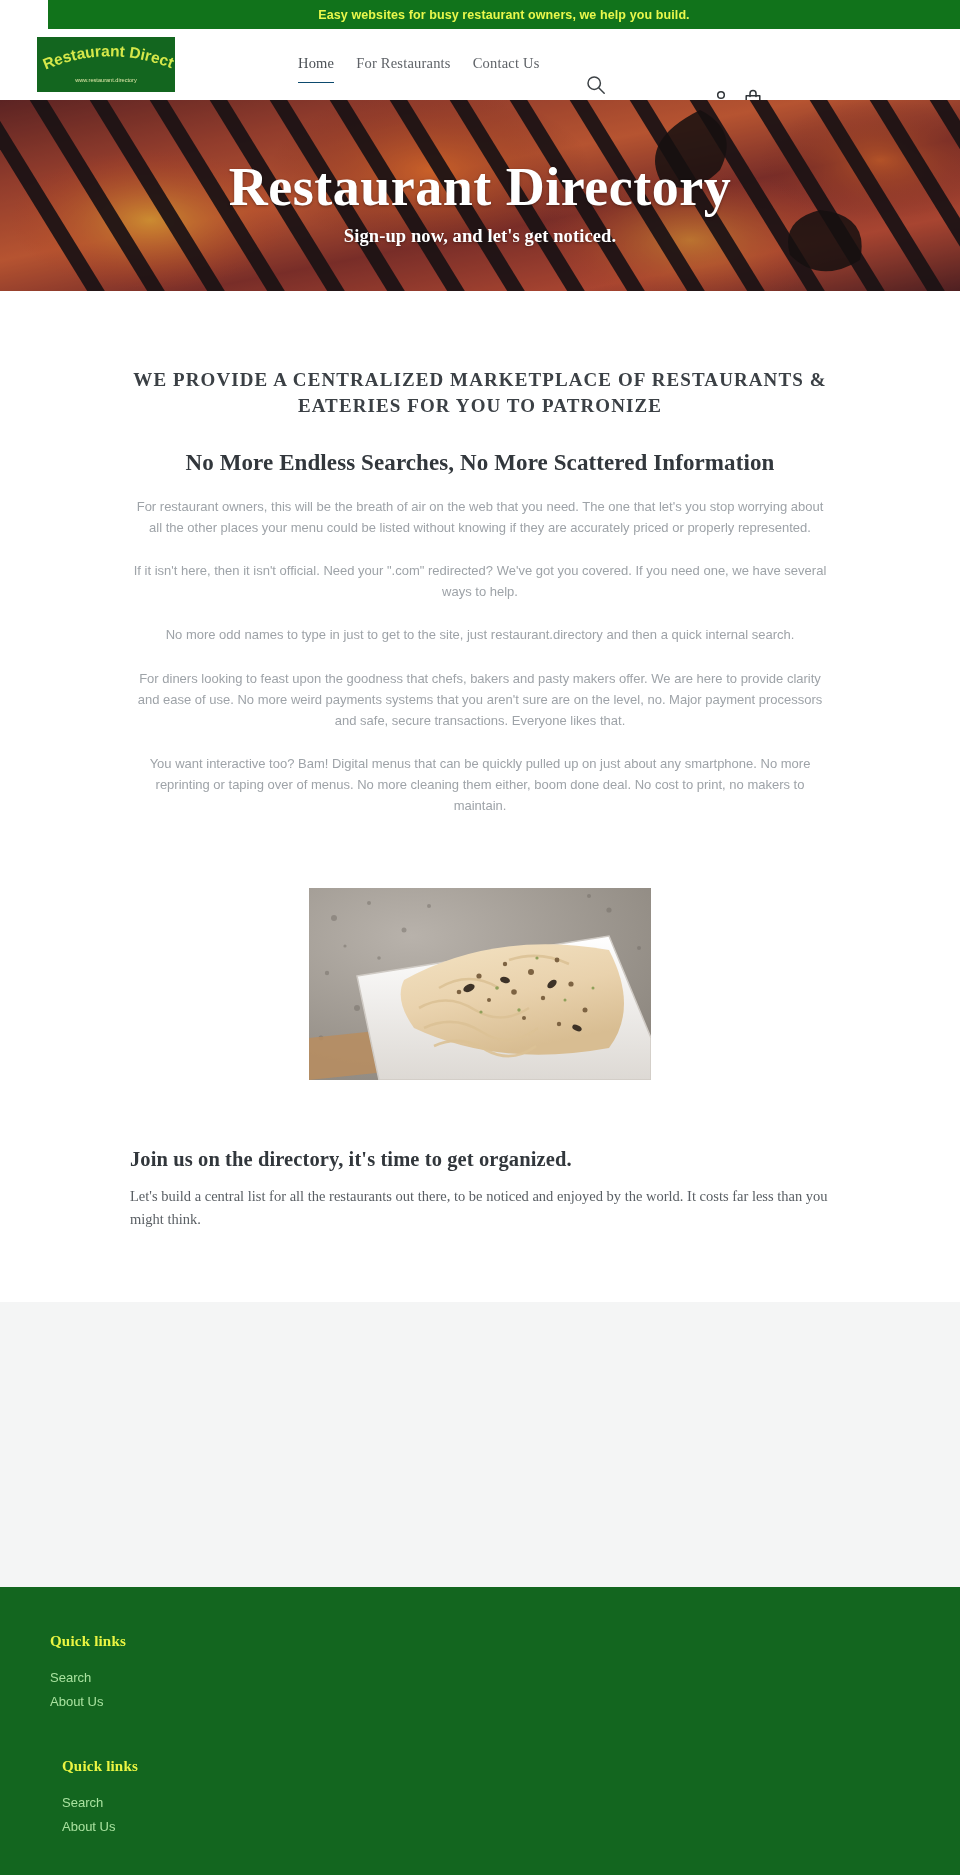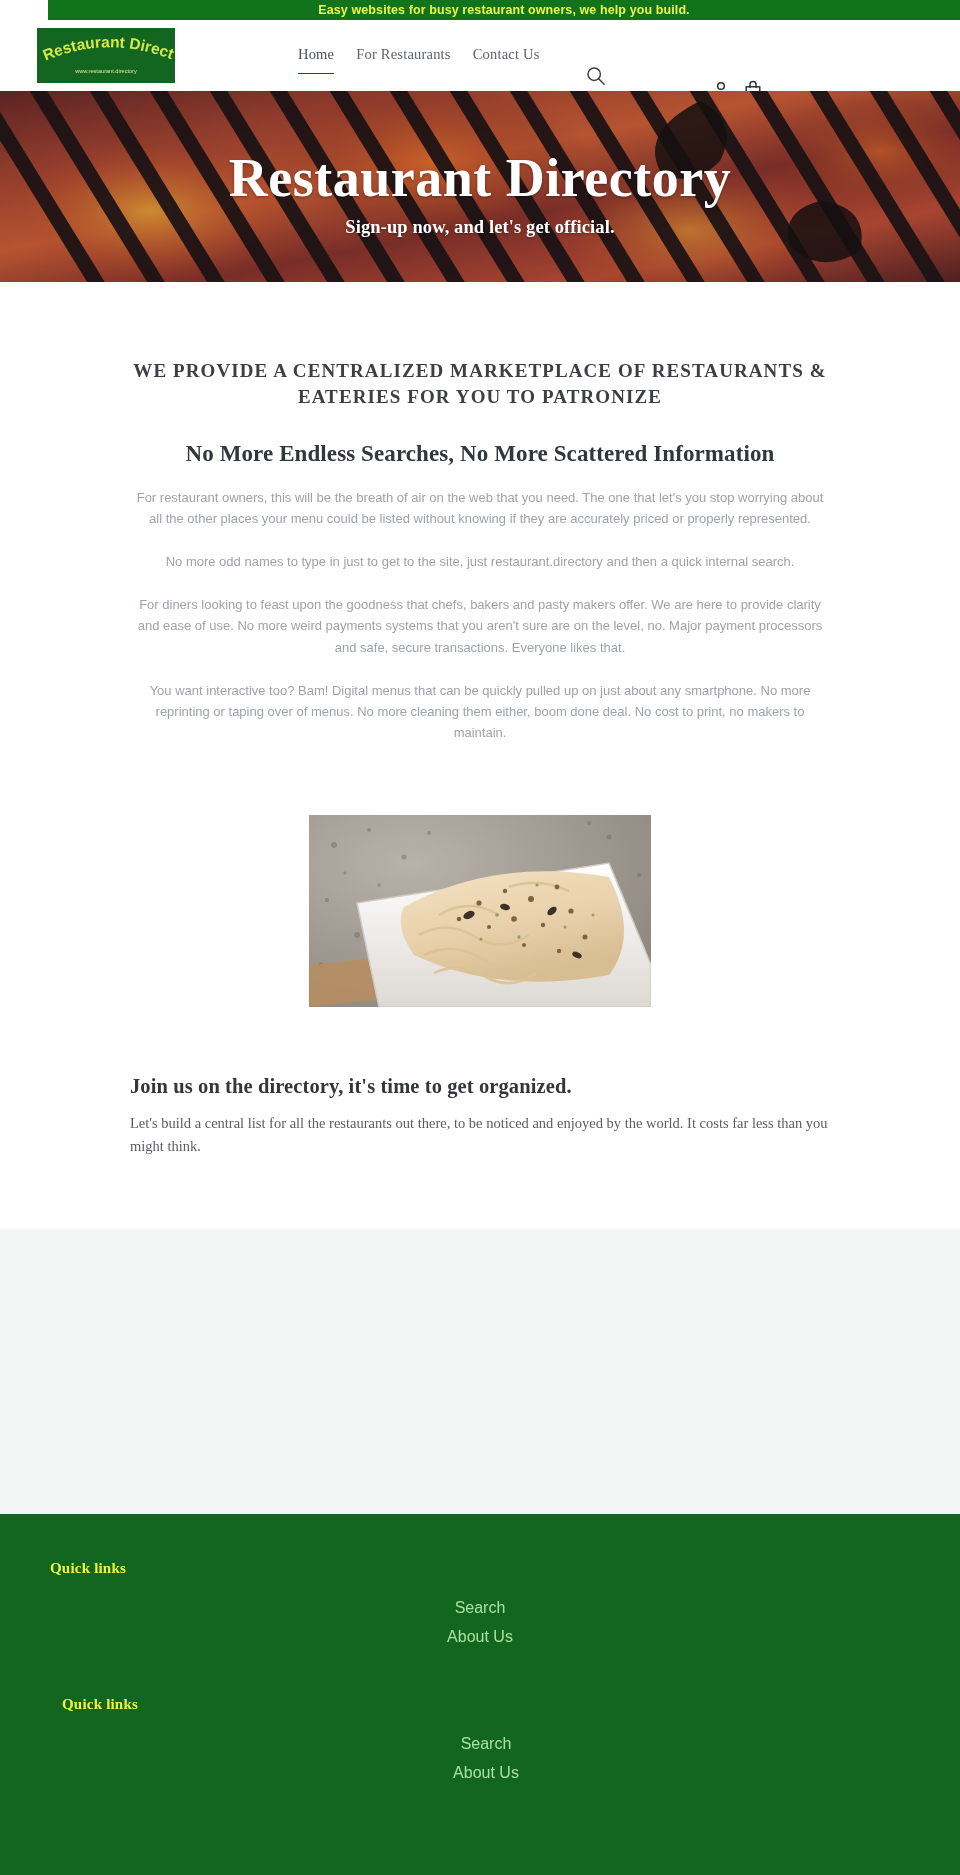--- a/index.html
+++ b/index.html
@@ -8,21 +8,21 @@
     width: 960px;
     background: #ffffff;
     font-family: "Liberation Sans", sans-serif;
     -webkit-font-smoothing: antialiased;
   }
   body { width: 960px; overflow-x: hidden; }
 
   
   .announcement {
     background: #11731b;
-    height: 20px;
+    height: 29px;
     display: flex;
     align-items: center;
     justify-content: center;
     margin-left: 48px;
   }
   .announcement-text {
     color: #e9f84c;
     font-size: 12.5px;
     font-weight: bold;
     letter-spacing: 0.1px;
@@ -229,25 +229,24 @@
     font-family: "Liberation Serif", serif;
     font-size: 15px;
     font-weight: bold;
     color: #eaf542;
     letter-spacing: 0.2px;
     margin-bottom: 16px;
   }
   .footer-link {
     display: block;
     font-family: "Liberation Sans", sans-serif;
-    font-size: 16px;
+    font-size: 13px;
     line-height: 1.85;
     color: #a9e29f;
     text-decoration: none;
-    text-align: center;
   }
 </style>
 </head>
 <body>
 
 <div class="announcement">
   <span class="announcement-text">Easy websites for busy restaurant owners, we help you build.</span>
 </div>
 
 <header class="site-header">
@@ -342,32 +341,33 @@
       </g>
       <g fill="#14100f" opacity="0.85">
         <path d="M700 10 q40 20 20 60 q-30 30 -60 10 q-20 -40 40 -70 z"></path>
         <path d="M820 110 q50 5 40 50 q-40 25 -70 -5 q-10 -35 30 -45 z"></path>
       </g>
       <rect width="960" height="191" fill="#1a0f10" opacity="0.22"></rect>
     </svg>
   </div>
   <div class="hero-inner">
     <h1 class="hero-title">Restaurant Directory</h1>
-    <p class="hero-sub">Sign-up now, and let's get official.</p>
+    <p class="hero-sub">Sign-up now, and let's get noticed.</p>
   </div>
 </section>
 
 <main class="rich-section">
 
   <h2 class="section-heading">WE PROVIDE A CENTRALIZED MARKETPLACE OF RESTAURANTS &amp; EATERIES FOR YOU TO PATRONIZE</h2>
 
   <h3 class="sub-heading">No More Endless Searches, No More Scattered Information</h3>
 
   <div class="narrow">
     <p class="body-copy">For restaurant owners, this will be the breath of air on the web that you need. The one that let's you stop worrying about all the other places your menu could be listed without knowing if they are accurately priced or properly represented.</p>
+    <p class="body-copy">If it isn't here, then it isn't official. Need your ".com" redirected? We've got you covered. If you need one, we have several ways to help.</p>
     <p class="body-copy">No more odd names to type in just to get to the site, just restaurant.directory and then a quick internal search.</p>
     <p class="body-copy">For diners looking to feast upon the goodness that chefs, bakers and pasty makers offer. We are here to provide clarity and ease of use. No more weird payments systems that you aren't sure are on the level, no. Major payment processors and safe, secure transactions. Everyone likes that.</p>
     <p class="body-copy">You want interactive too? Bam! Digital menus that can be quickly pulled up on just about any smartphone. No more reprinting or taping over of menus. No more cleaning them either, boom done deal. No cost to print, no makers to maintain.</p>
   </div>
 
   <div class="image-block">
     <div class="food-image">
       <svg viewBox="0 0 342 192" preserveAspectRatio="none">
         <defs>
           <radialGradient id="counter" cx="30%" cy="25%" r="85%">

